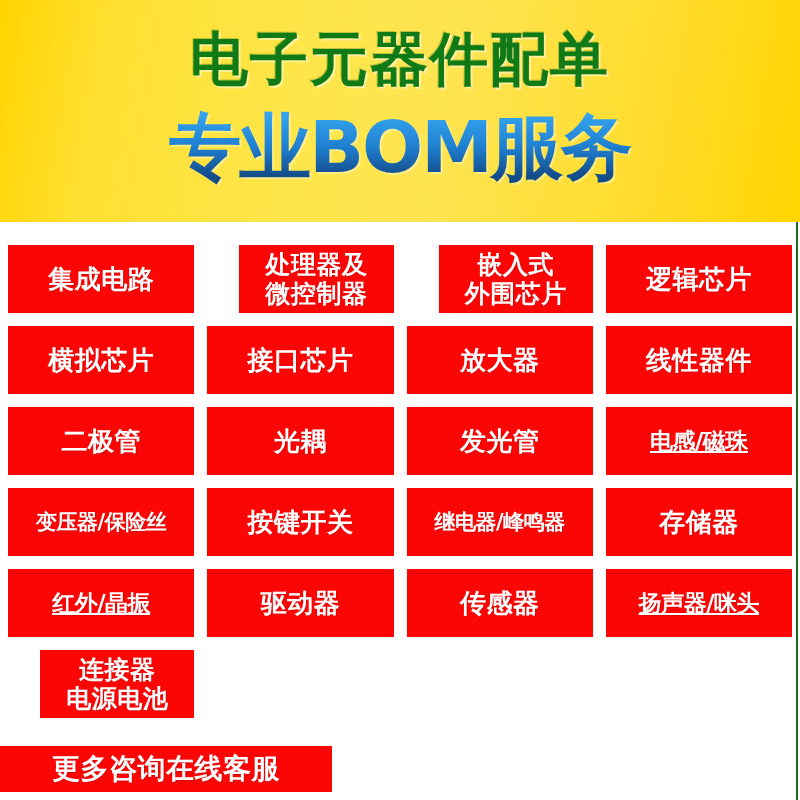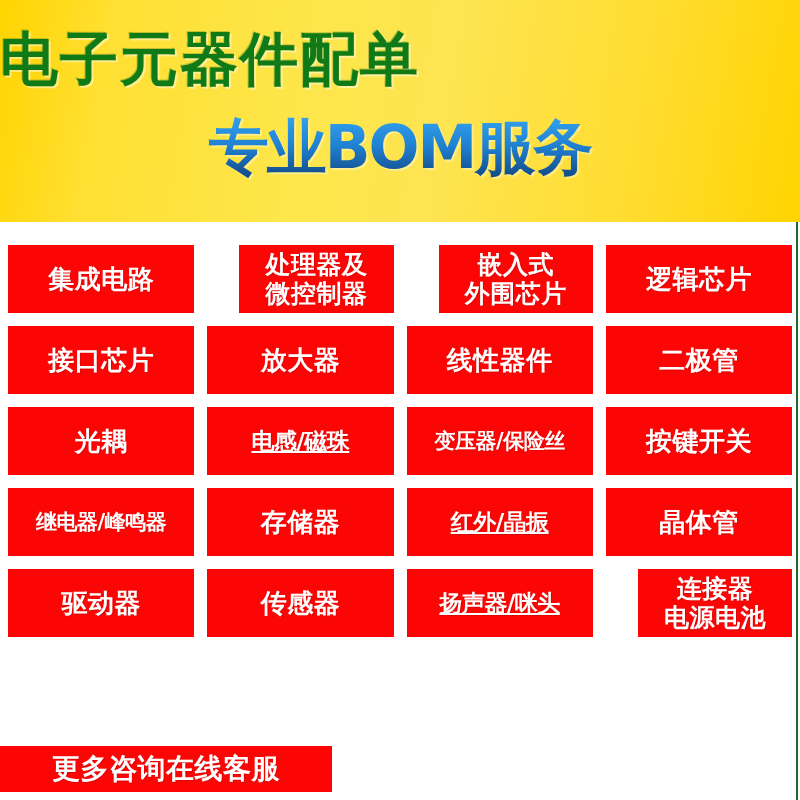--- a/index.html
+++ b/index.html
@@ -45,38 +45,38 @@
         #fde451 55%,
         #ffdc2e 80%,
         #ffd400 100%);
     overflow: hidden;
   }
   .banner-line1 {
     position: absolute;
     top: 26px;
     left: 0;
     width: 800px;
-    text-align: left;
+    text-align: center;
     font-size: 58px;
     line-height: 66px;
     font-weight: bold;
     color: #107a16;
     letter-spacing: 2px;
     text-shadow:
         2px 2px 0 rgba(255,255,255,0.45),
        -1px -1px 0 rgba(0,90,10,0.25);
     white-space: nowrap;
   }
   .banner-line2 {
     position: absolute;
     top: 95px;
     left: 0;
     width: 800px;
     text-align: center;
-    font-size: 60px;
+    font-size: 72px;
     line-height: 104px;
     font-weight: bold;
     letter-spacing: -2px;
     white-space: nowrap;
     background-image: linear-gradient(180deg,
         #45b4f5 0%,
         #2f9ce8 26%,
         #1f7fd0 50%,
         #14508f 76%,
         #0d3a6b 100%);
@@ -169,32 +169,33 @@
 
   <div class="edge-rule"></div>
 
   <div class="grid">
       <div class="cat-btn">集成电路</div>
       <div class="cat-btn two-line">处理器及
 微控制器</div>
       <div class="cat-btn two-line">嵌入式
 外围芯片</div>
       <div class="cat-btn">逻辑芯片</div>
+      <div class="cat-btn">横拟芯片</div>
       <div class="cat-btn">接口芯片</div>
       <div class="cat-btn">放大器</div>
       <div class="cat-btn">线性器件</div>
       <div class="cat-btn">二极管</div>
       <div class="cat-btn">光耦</div>
+      <div class="cat-btn">发光管</div>
       <div class="cat-btn shrink">电感/磁珠</div>
       <div class="cat-btn shrink2">变压器/保险丝</div>
       <div class="cat-btn">按键开关</div>
       <div class="cat-btn shrink2">继电器/峰鸣器</div>
       <div class="cat-btn">存储器</div>
       <div class="cat-btn shrink">红外/晶振</div>
-      <div class="cat-btn">晶体管</div>
       <div class="cat-btn">驱动器</div>
       <div class="cat-btn">传感器</div>
       <div class="cat-btn shrink">扬声器/咪头</div>
       <div class="cat-btn two-line">连接器
 电源电池</div>
     </div>
 
   <div class="footer">
     <div class="cta-btn">更多咨询在线客服</div>
   </div>

